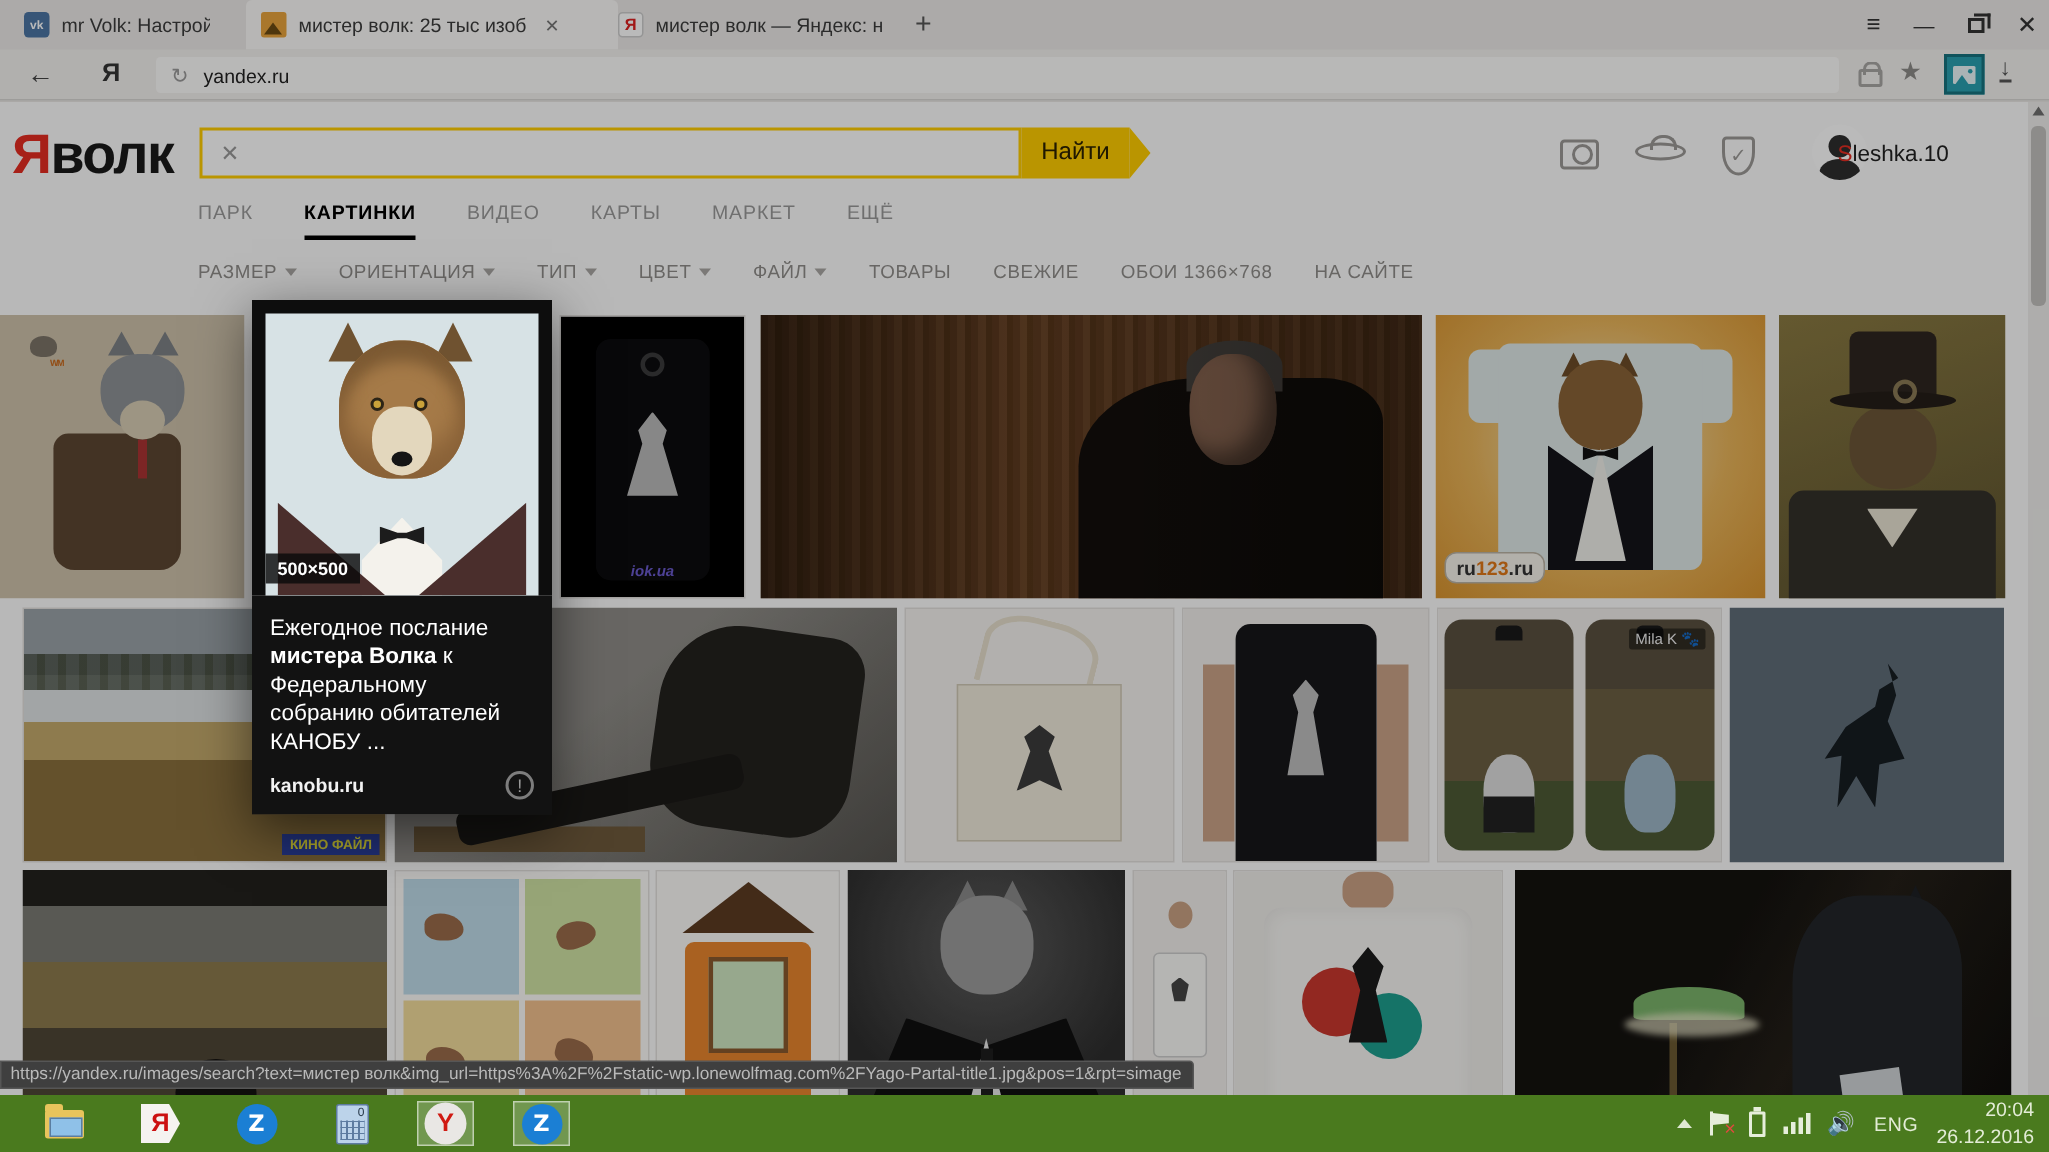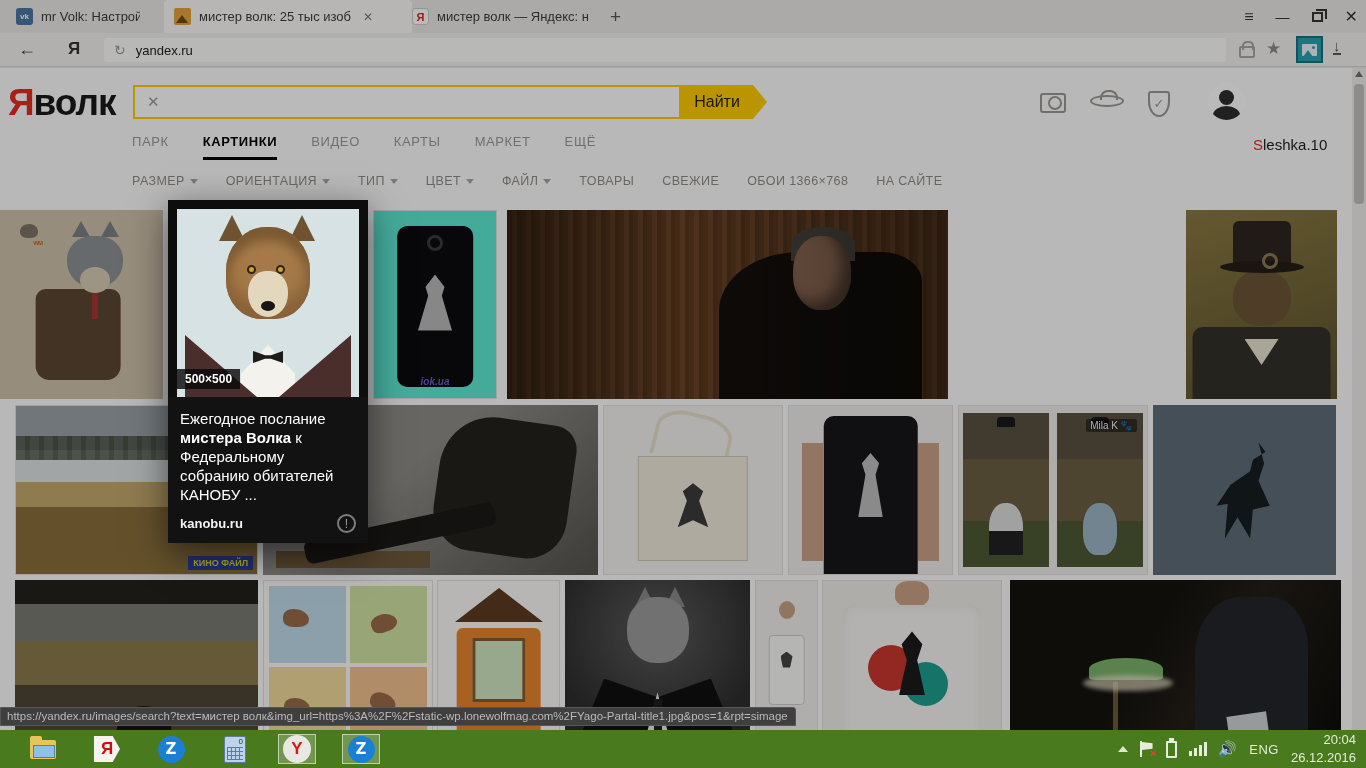--- a/index.html
+++ b/index.html
@@ -55,21 +55,21 @@
   .find-btn { position:absolute; left:681px; top:17px; width:72px; height:34px; background:#ffcc00; font-size:16px; color:#2b2200; display:flex; align-items:center; justify-content:center; }
   .find-btn:after { content:""; position:absolute; right:-14px; top:0; width:0; height:0; border-top:17px solid transparent; border-bottom:17px solid transparent; border-left:14px solid #ffcc00; }
   .cam-ico { left:1040px; width:26px; height:20px; border:2px solid #9b9996; border-radius:3px; position:absolute; top:25px; }
   .cam-ico:before { content:""; position:absolute; left:6px; top:1px; width:10px; height:10px; border:2px solid #9b9996; border-radius:50%; }
   .saucer-ico { left:1090px; position:absolute; top:27px; width:34px; height:12px; border:2px solid #9b9996; border-radius:50%; }
   .saucer-ico:before { content:""; position:absolute; left:8px; top:-7px; width:14px; height:8px; border:2px solid #9b9996; border-bottom:none; border-radius:8px 8px 0 0; }
   .shield-ico { left:1148px; position:absolute; top:23px; width:22px; height:26px; border:2px solid #9b9996; border-radius:3px 3px 50% 50%/3px 3px 60% 60%; text-align:center; font-size:13px; color:#9b9996; line-height:22px; }
   .avatar { position:absolute; left:1208px; top:15px; width:37px; height:37px; border-radius:50%; background:#fff; overflow:hidden; }
   .avatar .head { position:absolute; left:11px; top:7px; width:15px; height:15px; border-radius:50%; background:#2e2e2e; }
   .avatar .bust { position:absolute; left:5px; top:23px; width:27px; height:18px; border-radius:50% 50% 0 0; background:#2e2e2e; }
-  .username { position:absolute; left:1253px; top:26px; font-size:15px; color:#222;margin-top:42px; }
+  .username { position:absolute; left:1225px; top:26px; font-size:15px; color:#222; }
   .username .red { color:#e52d22; }
 
   .nav { position:absolute; left:132px; top:66px; display:flex; gap:34px; font-size:13px; letter-spacing:.6px; color:#999; }
   .nav .item { padding-bottom:8px; }
   .nav .item.active { color:#000; font-weight:bold; border-bottom:3px solid #000; }
 
   .filters { position:absolute; left:132px; top:106px; display:flex; gap:28px; font-size:12.5px; letter-spacing:.4px; color:#8f8d8a; align-items:center; }
   .filters .f { display:flex; align-items:center; gap:5px; }
   .chev { width:0; height:0; border-left:4px solid transparent; border-right:4px solid transparent; border-top:5px solid #a9a7a4; }
 
@@ -145,21 +145,21 @@
   .pw-nose { position:absolute; left:50%; top:92px; width:14px; height:10px; background:#151515; border-radius:50%; transform:translateX(-50%); }
   .pw-eye { position:absolute; top:56px; width:9px; height:9px; background:#caa23a; border:2px solid #2c2416; border-radius:50%; }
   .pw-jacket { position:absolute; bottom:0; width:100%; height:62px; }
   .pw-jacket .shirt { position:absolute; left:50%; bottom:0; width:54px; height:52px; background:#f4f2ec; transform:translateX(-50%); clip-path:polygon(50% 0,100% 55%,100% 100%,0 100%,0 55%); }
   .pw-jacket .lap-l,.pw-jacket .lap-r { position:absolute; bottom:0; width:72px; height:62px; background:#4a2e2c; }
   .pw-jacket .lap-l { left:0; clip-path:polygon(0 0,100% 100%,0 100%); left:8px; }
   .pw-jacket .lap-r { right:8px; clip-path:polygon(100% 0,100% 100%,0 100%); }
   .pw-bow { position:absolute; left:50%; bottom:34px; width:30px; height:12px; background:#1c1c1c; transform:translateX(-50%); clip-path:polygon(0 0,40% 35%,60% 35%,100% 0,100% 100%,60% 65%,40% 65%,0 100%); }
 
   
-  .a-case { background:#5eead4; }
+  .a-case { background:#000000; }
   .a-case .phone { position:absolute; left:50%; top:8%; width:62%; height:86%; background:#0c0c0e; border-radius:10px; transform:translateX(-50%); }
   .a-case .camhole { position:absolute; left:50%; top:13%; width:16px; height:16px; border:3px solid #3a3a3c; border-radius:50%; transform:translateX(-50%); }
   .a-case .wolfbw { position:absolute; left:50%; top:34%; width:34px; height:56px; background:#d8d8d8; transform:translateX(-50%); clip-path:polygon(50% 0,78% 22%,70% 38%,100% 100%,0 100%,30% 38%,22% 22%); opacity:.85; }
   .a-case .wm { left:50%; bottom:6%; transform:translateX(-50%); color:#6a5acd; font-weight:bold; font-style:italic; }
 
   
   .a-pulp { background:repeating-linear-gradient(90deg,#6e4526 0 5px,#7d5230 5px 10px,#66401f 10px 14px); }
   .a-pulp .shade { position:absolute; inset:0; background:linear-gradient(90deg,rgba(0,0,0,.55),rgba(0,0,0,.15) 40%,rgba(0,0,0,.45)); }
   .a-pulp .fig { position:absolute; right:6%; bottom:0; width:46%; height:78%; background:#17120e; border-radius:40% 20% 0 0; }
   .a-pulp .face { position:absolute; right:22%; top:14%; width:58px; height:74px; background:#b3856a; border-radius:46%; box-shadow:inset -10px -8px 14px rgba(0,0,0,.45); }
@@ -205,21 +205,21 @@
 
   
   .a-btee { background:#f0eeeb; }
   .a-btee .arm-l,.a-btee .arm-r { position:absolute; top:22%; width:13%; height:70%; background:#caa287; }
   .a-btee .arm-l { left:8%; } .a-btee .arm-r { right:8%; }
   .a-btee .tee { position:absolute; left:50%; top:6%; width:58%; height:94%; background:#17171a; transform:translateX(-50%); border-radius:10px 10px 0 0; }
   .a-btee .wolf { position:absolute; left:50%; top:28%; width:36px; height:64px; background:#cfcfcf; transform:translateX(-50%); clip-path:polygon(50% 0,74% 16%,64% 34%,84% 100%,16% 100%,36% 34%,26% 16%); opacity:.9; }
 
   
   .a-plush { background:#f0eeeb; }
-  .a-plush .p { position:absolute; top:4%; width:46%; height:92%; border-radius:0; background:linear-gradient(#5a5040 0 30%,#6b5f42 30% 70%,#4d5a35 70% 100%); overflow:hidden; }
+  .a-plush .p { position:absolute; top:4%; width:46%; height:92%; border-radius:12px; background:linear-gradient(#5a5040 0 30%,#6b5f42 30% 70%,#4d5a35 70% 100%); overflow:hidden; }
   .a-plush .p1 { left:2%; } .a-plush .p2 { right:2%; }
   .a-plush .cat { position:absolute; left:50%; bottom:8%; width:34px; height:52px; background:#ddd; border-radius:45% 45% 40% 40%; transform:translateX(-50%); }
   .a-plush .cat.blue { background:#9db6c6; }
   .a-plush .vest { position:absolute; left:50%; bottom:8%; width:34px; height:24px; background:#222; transform:translateX(-50%); }
   .a-plush .hat { position:absolute; left:50%; top:4px; width:18px; height:10px; background:#1a1a1a; border-radius:4px 4px 0 0; transform:translateX(-50%); }
   .a-plush .wm { right:6px; top:6px; color:#eee; background:rgba(0,0,0,.45); padding:1px 4px; border-radius:2px; }
 
   
   .a-sil { background:#5f6d78; }
   .a-sil .wolf { position:absolute; left:50%; top:22%; width:70px; height:96px; background:#161d22; transform:translateX(-50%); clip-path:polygon(70% 0,80% 10%,62% 18%,58% 30%,30% 44%,10% 66%,26% 64%,22% 100%,40% 78%,58% 100%,62% 70%,86% 66%,70% 40%,78% 22%); }
@@ -400,20 +400,34 @@
         <span class="wm">iok.ua</span>
       </div>
     </div>
     <div class="cell" style="left:507px;top:142px;width:441px;height:189px;">
       <div class="art a-pulp">
           <span class="fig"></span>
           <span class="hair"></span>
           <span class="face"></span>
           <span class="shade"></span>
         </div>
+    </div>
+    <div class="cell" style="left:957px;top:142px;width:220px;height:189px;">
+      <div class="art a-ru">
+        <span class="sl" style="left:10%;"></span>
+          <span class="sl" style="right:10%;"></span>
+        <span class="tee"></span>
+        <span class="wear" style="left:38%;"></span>
+          <span class="wear" style="left:54%;"></span>
+        <span class="whead"></span>
+          <span class="tux"></span>
+          <span class="shirtv"></span>
+          <span class="bow"></span>
+        <span class="tag"><span>ru</span><b>123</b><span>.ru</span></span>
+      </div>
     </div>
     <div class="cell" style="left:1186px;top:142px;width:151px;height:189px;">
       <div class="art a-steam">
           <span class="coat"></span>
           <span class="col"></span>
           <span class="head"></span>
           <span class="hat"></span>
           <span class="brim"></span>
           <span class="gog"></span>
         </div>

